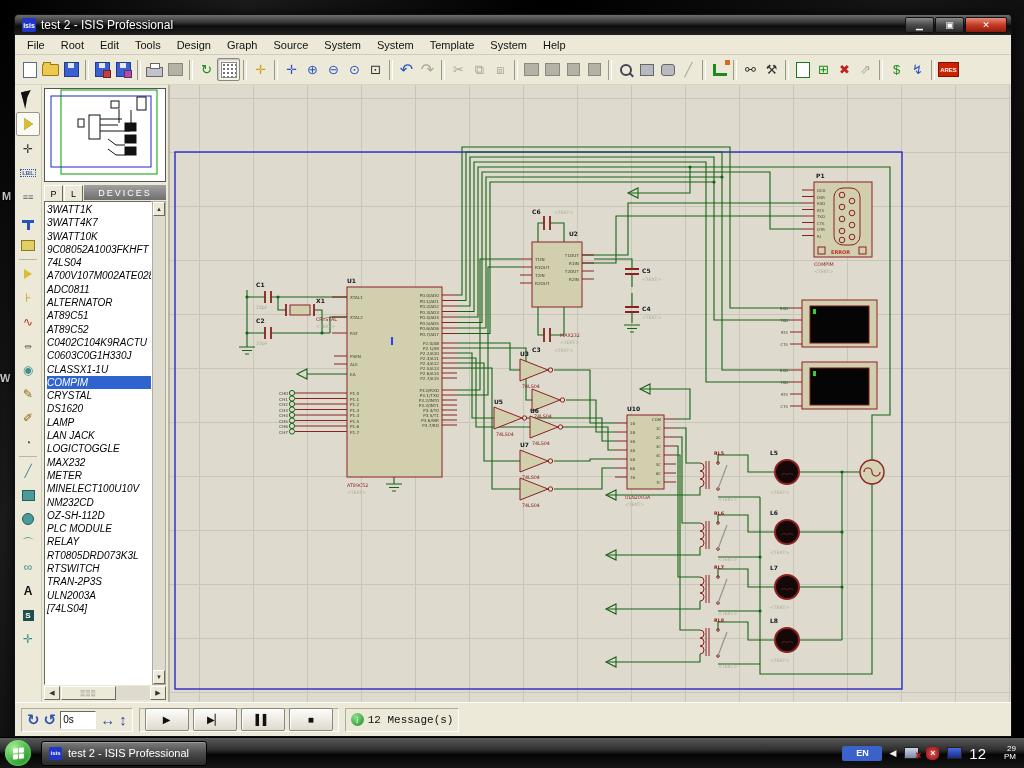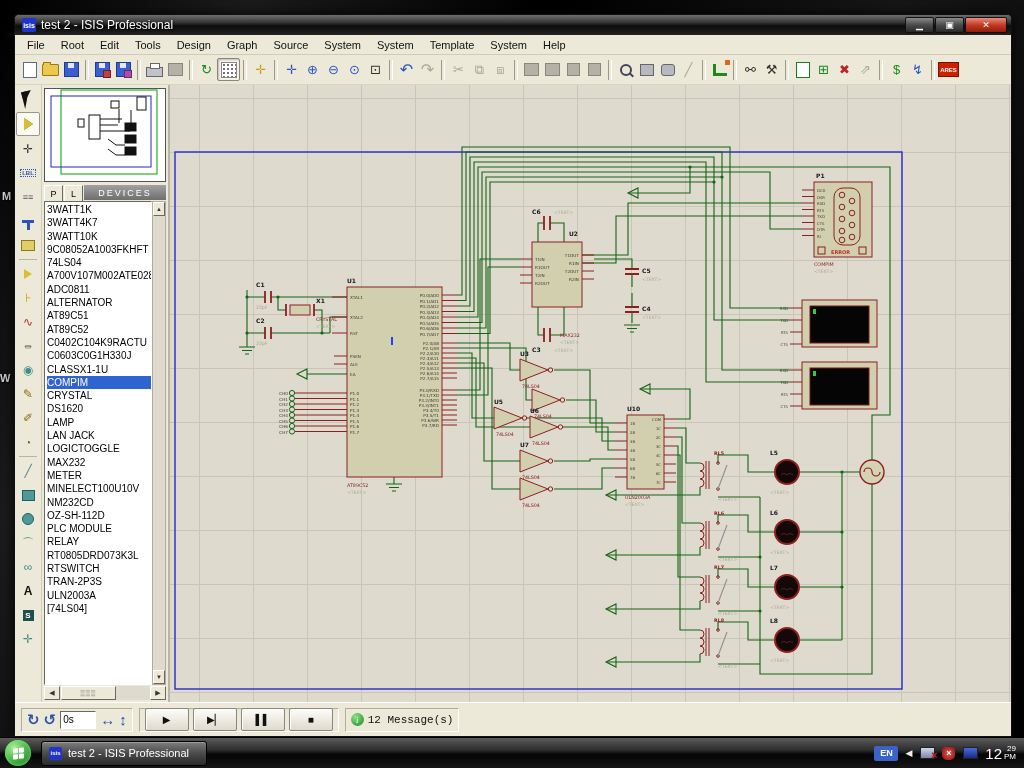--- a/index.html
+++ b/index.html
@@ -56,21 +56,21 @@
   .subcir{width:12px;height:9px;background:#e2ce66;border:1px solid #8a7a20;}
   .termico{width:0;height:0;border-left:8px solid #d8be34;border-top:5px solid transparent;border-bottom:5px solid transparent;}
   .sq-teal{width:11px;height:9px;background:#4e9a9a;border:1px solid #1f5f5f;}
   .ci-teal{width:10px;height:10px;background:#4e9a9a;border:1px solid #1f5f5f;border-radius:50%;}
   .symico{width:11px;height:11px;background:#1e4e4e;color:#fff;font-size:8px;font-weight:bold;display:flex;align-items:center;justify-content:center;}
   .panel{width:126px;background:#ece9d8;border-right:2px solid #b8b5a4;display:flex;flex-direction:column;}
   .overview{height:92px;margin:3px 2px 2px 2px;background:#fff;border:1px solid #555;position:relative;}
   .plrow{display:flex;height:15px;margin:1px 2px;}
   .pbtn{width:17px;height:15px;background:#ece9d8;border:1px solid;border-color:#fff #6a6a5a #6a6a5a #fff;font-size:9px;display:flex;align-items:center;justify-content:center;margin-right:1px;}
   .dev-header{flex:1;background:linear-gradient(#a2a2a2,#6e6e6e);color:#fff;font-size:9px;letter-spacing:2px;display:flex;align-items:center;justify-content:center;}
-  .listwrap{flex:1;display:flex;min-height:0;margin:0 2px;}
+  .listwrap{flex:1;display:flex;min-height:0;margin:0 2px;font-style:italic;}
   .devlist{flex:1;background:#fff;border:1px solid;border-color:#6a6a5a #fff #fff #6a6a5a;margin:0;padding:1px 0 0 2px;list-style:none;overflow:hidden;}
   .devlist li{font-size:10px;height:13.3px;line-height:13.3px;white-space:nowrap;color:#000;}
   .devlist li.sel{background:#2f64d0;color:#fff;}
   .vscroll{width:12px;background:#dedbce;border:1px solid #b0ad9c;display:flex;flex-direction:column;}
   .varrow{height:12px;background:#ece9d8;border:1px solid;border-color:#fff #6a6a5a #6a6a5a #fff;font-size:6px;color:#333;display:flex;align-items:center;justify-content:center;}
   .vtrack{flex:1;}
   .hscroll{height:14px;margin:1px 2px 2px 2px;display:flex;}
   .harrow{width:14px;background:#ece9d8;border:1px solid;border-color:#fff #6a6a5a #6a6a5a #fff;font-size:7px;display:flex;align-items:center;justify-content:center;color:#333;}
   .htrack{flex:1;background:#dedbce;display:flex;align-items:stretch;padding:0 1px;}
   .hthumb{width:60%;background:#ece9d8;border:1px solid;border-color:#fff #6a6a5a #6a6a5a #fff;font-size:6px;color:#777;display:flex;align-items:center;justify-content:center;letter-spacing:1px;}
@@ -90,28 +90,28 @@
   
   .taskbar{position:absolute;left:0;bottom:0;width:1024px;height:30px;background:linear-gradient(#5a5a5a,#2e2e2e 40%,#050505 55%,#161616);border-top:1px solid #000;display:flex;align-items:center;}
   .orb{width:26px;height:26px;border-radius:50%;margin:0 10px 0 5px;background:radial-gradient(circle at 35% 30%,#aef09a,#3faa3f 55%,#0c5c14);box-shadow:0 0 4px #7f7 inset;display:flex;align-items:center;justify-content:center;}
   .flag{width:11px;height:11px;display:grid;grid-template-columns:5px 5px;grid-template-rows:5px 5px;gap:1px;transform:skewY(-6deg);}
   .flag i{background:#fff;border-radius:1px;}
   .taskbtn{height:23px;min-width:150px;margin-right:6px;background:linear-gradient(#555,#2a2a2a 50%,#111);border:1px solid #000;border-radius:3px;box-shadow:0 1px 0 rgba(255,255,255,.25) inset;display:flex;align-items:center;padding:0 7px;color:#fff;font-size:11px;gap:6px;}
   .taskbtn.active{background:linear-gradient(#7e7e7e,#4a4a4a 50%,#2a2a2a);}
   .drive-ico{width:14px;height:7px;background:linear-gradient(#ddd,#888);border:1px solid #333;border-radius:2px;}
   .isis-mini{width:13px;height:13px;background:#2136c8;color:#fff;font-size:6px;font-weight:bold;display:flex;align-items:center;justify-content:center;border-radius:2px;}
   .tray{margin-left:auto;display:flex;align-items:center;gap:7px;padding-right:8px;color:#fff;}
-  .lang{width:24px;height:15px;background:#3a62c8;color:#fff;font-size:9px;font-weight:bold;display:flex;align-items:center;justify-content:center;border-radius:2px;}
+  .lang{width:40px;height:15px;background:#3a62c8;color:#fff;font-size:9px;font-weight:bold;display:flex;align-items:center;justify-content:center;border-radius:2px;}
   .chev{font-size:9px;color:#eee;}
   .tico{position:relative;width:16px;height:14px;display:flex;align-items:center;justify-content:center;}
   .mon{width:13px;height:10px;background:linear-gradient(#cfd6e6,#7a86a6);border:1px solid #222;}
   .mon.bluescreen{background:linear-gradient(#4a6ae0,#1a2a80);}
   .redx{position:absolute;right:-2px;bottom:-1px;color:#e02020;font-weight:bold;font-size:10px;text-shadow:0 0 1px #000;}
   .shield{width:13px;height:13px;background:radial-gradient(#e05050,#901010);border-radius:3px 3px 5px 5px;color:#fff;font-size:9px;font-weight:bold;display:flex;align-items:center;justify-content:center;}
-  .clock{display:flex;align-items:center;gap:2px;color:#fff;}
+  .clock{display:flex;align-items:center;gap:18px;color:#fff;}
   .clock .hh{font-size:15px;}
   .clock .mm{display:flex;flex-direction:column;font-size:8px;line-height:8px;align-items:flex-end;}
   
   .w{fill:none;stroke:#156415;stroke-width:1.1;}
   .cmp{fill:#d2cfae;stroke:#8c2020;stroke-width:1;}
   .pin{stroke:#8c2020;stroke-width:1;fill:none;}
   .plate{stroke:#8c2020;stroke-width:1.8;fill:none;}
   .ref{font-size:6px;font-weight:bold;fill:#14141c;}
   .val{font-size:4.8px;fill:#8c2020;}
   .ht{font-size:4.6px;fill:#a6a494;}

